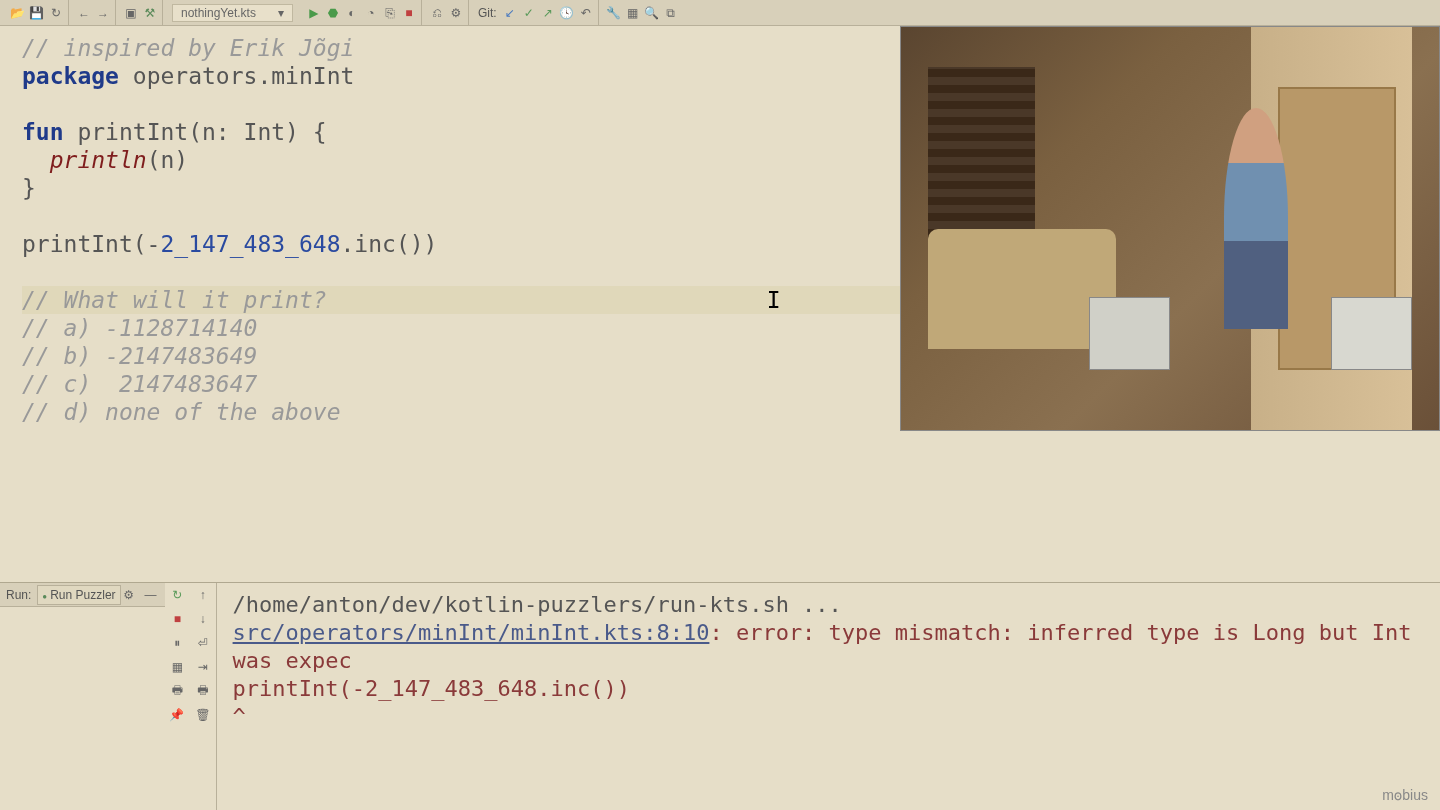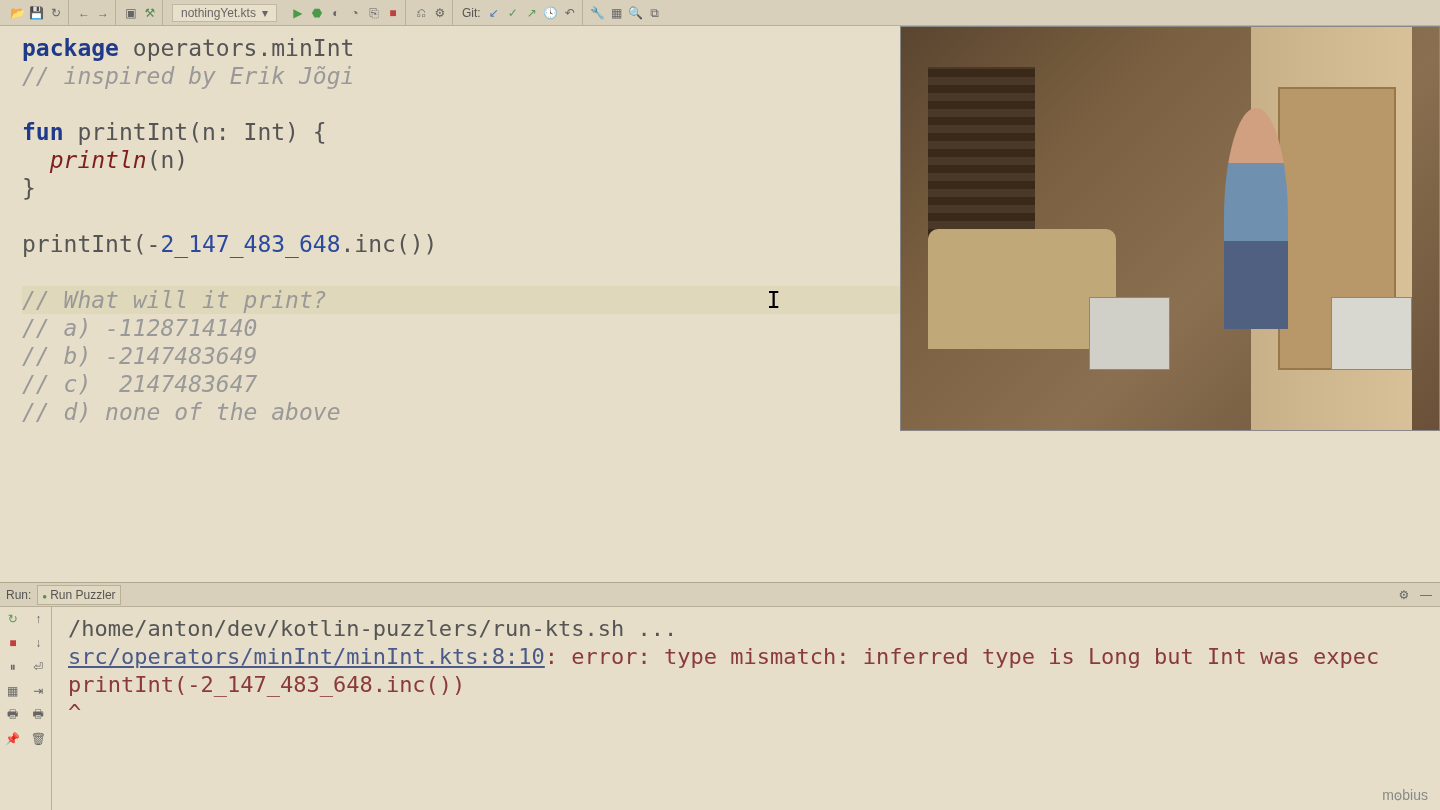--- a/index.html
+++ b/index.html
@@ -48,21 +48,21 @@
       color: #666;
       cursor: pointer;
     }
     .file-dropdown {
       background: #e8e0ca;
       border: 1px solid #c0b8a0;
       padding: 1px 8px;
       font-size: 12px;
       color: #666;
       display: flex;
-      gap: 6px;
+      gap: 22px;
       margin: 0 6px;
       cursor: pointer;
     }
     .git-label {
       font-size: 12px;
       color: #555;
       margin: 0 2px;
     }
     
     
@@ -181,21 +181,20 @@
       height: 55%;
       background: linear-gradient(180deg, #d0a080 0%, #d0a080 25%, #7090b0 25%, #7090b0 60%, #506080 60%, #506080 100%);
       border-radius: 50% 50% 0 0;
     }
     
     
     .run-panel {
       height: 228px;
       border-top: 1px solid #b0a890;
       display: flex;
-      flex-direction: column;
       background: #e6dec8;
     }
     .run-header {
       height: 24px;
       background: #d8d0ba;
       border-bottom: 1px solid #b8b09a;
       display: flex;
       align-items: center;
       padding: 0 6px;
       font-size: 12px;
@@ -313,22 +312,22 @@
   </div>
   <div class="toolbar-group">
     <div class="toolbar-icon">🔧</div>
     <div class="toolbar-icon">▦</div>
     <div class="toolbar-icon">🔍</div>
     <div class="toolbar-icon">⧉</div>
   </div>
 </div>
 
 <div class="editor">
+  <div class="code-line"><span class="comment">// inspired by Erik Jõgi</span></div>
   <div class="code-line"><span class="keyword">package</span><span class="package-name"> operators.minInt</span></div>
-  <div class="code-line"><span class="comment">// inspired by Erik Jõgi</span></div>
   <div class="code-line">&nbsp;</div>
   <div class="code-line"><span class="keyword">fun</span><span class="identifier"> printInt(n: Int) {</span></div>
   <div class="code-line"><span>  </span><span class="function-call">println</span><span class="identifier">(n)</span></div>
   <div class="code-line"><span class="identifier">}</span></div>
   <div class="code-line">&nbsp;</div>
   <div class="code-line"><span class="identifier">printInt(-</span><span class="number">2_147_483_648</span><span class="identifier">.inc())</span></div>
   <div class="code-line">&nbsp;</div>
   <div class="code-line highlighted-line"><span class="comment">// What will it print?</span><span style="position:relative; left:440px;">I</span></div>
   <div class="code-line"><span class="comment">// a) -1128714140</span></div>
   <div class="code-line"><span class="comment">// b) -2147483649</span></div>

